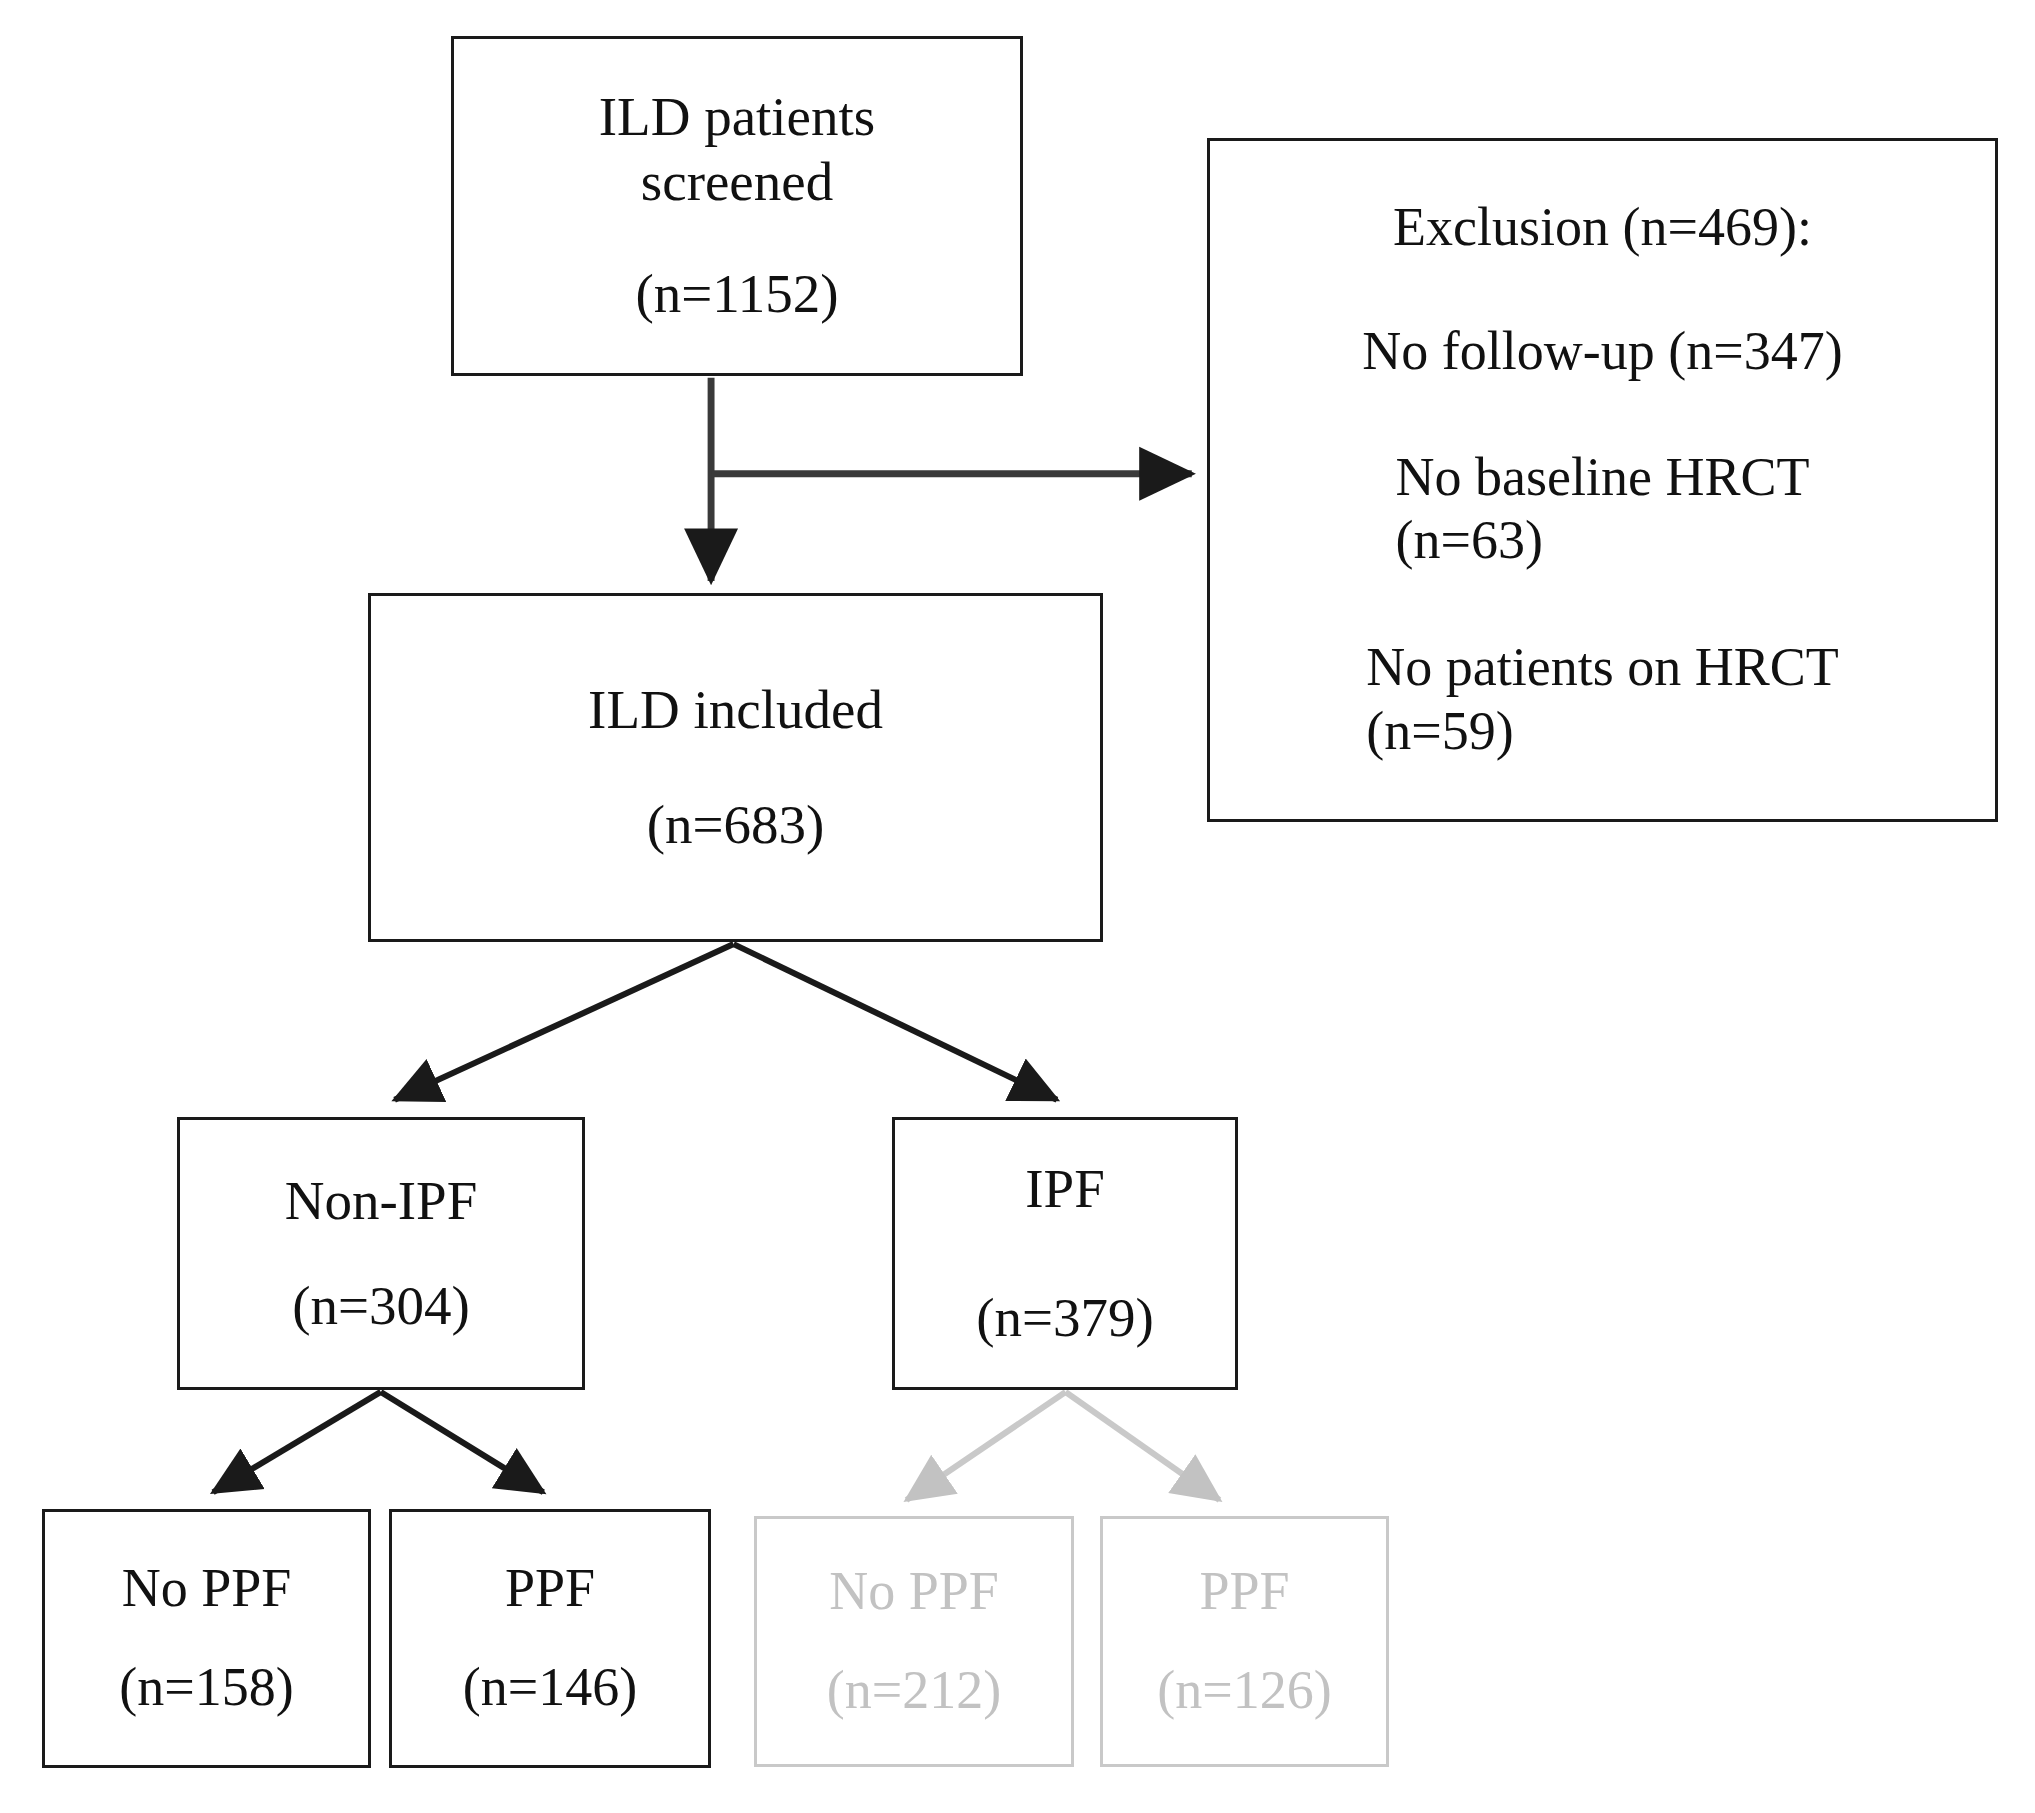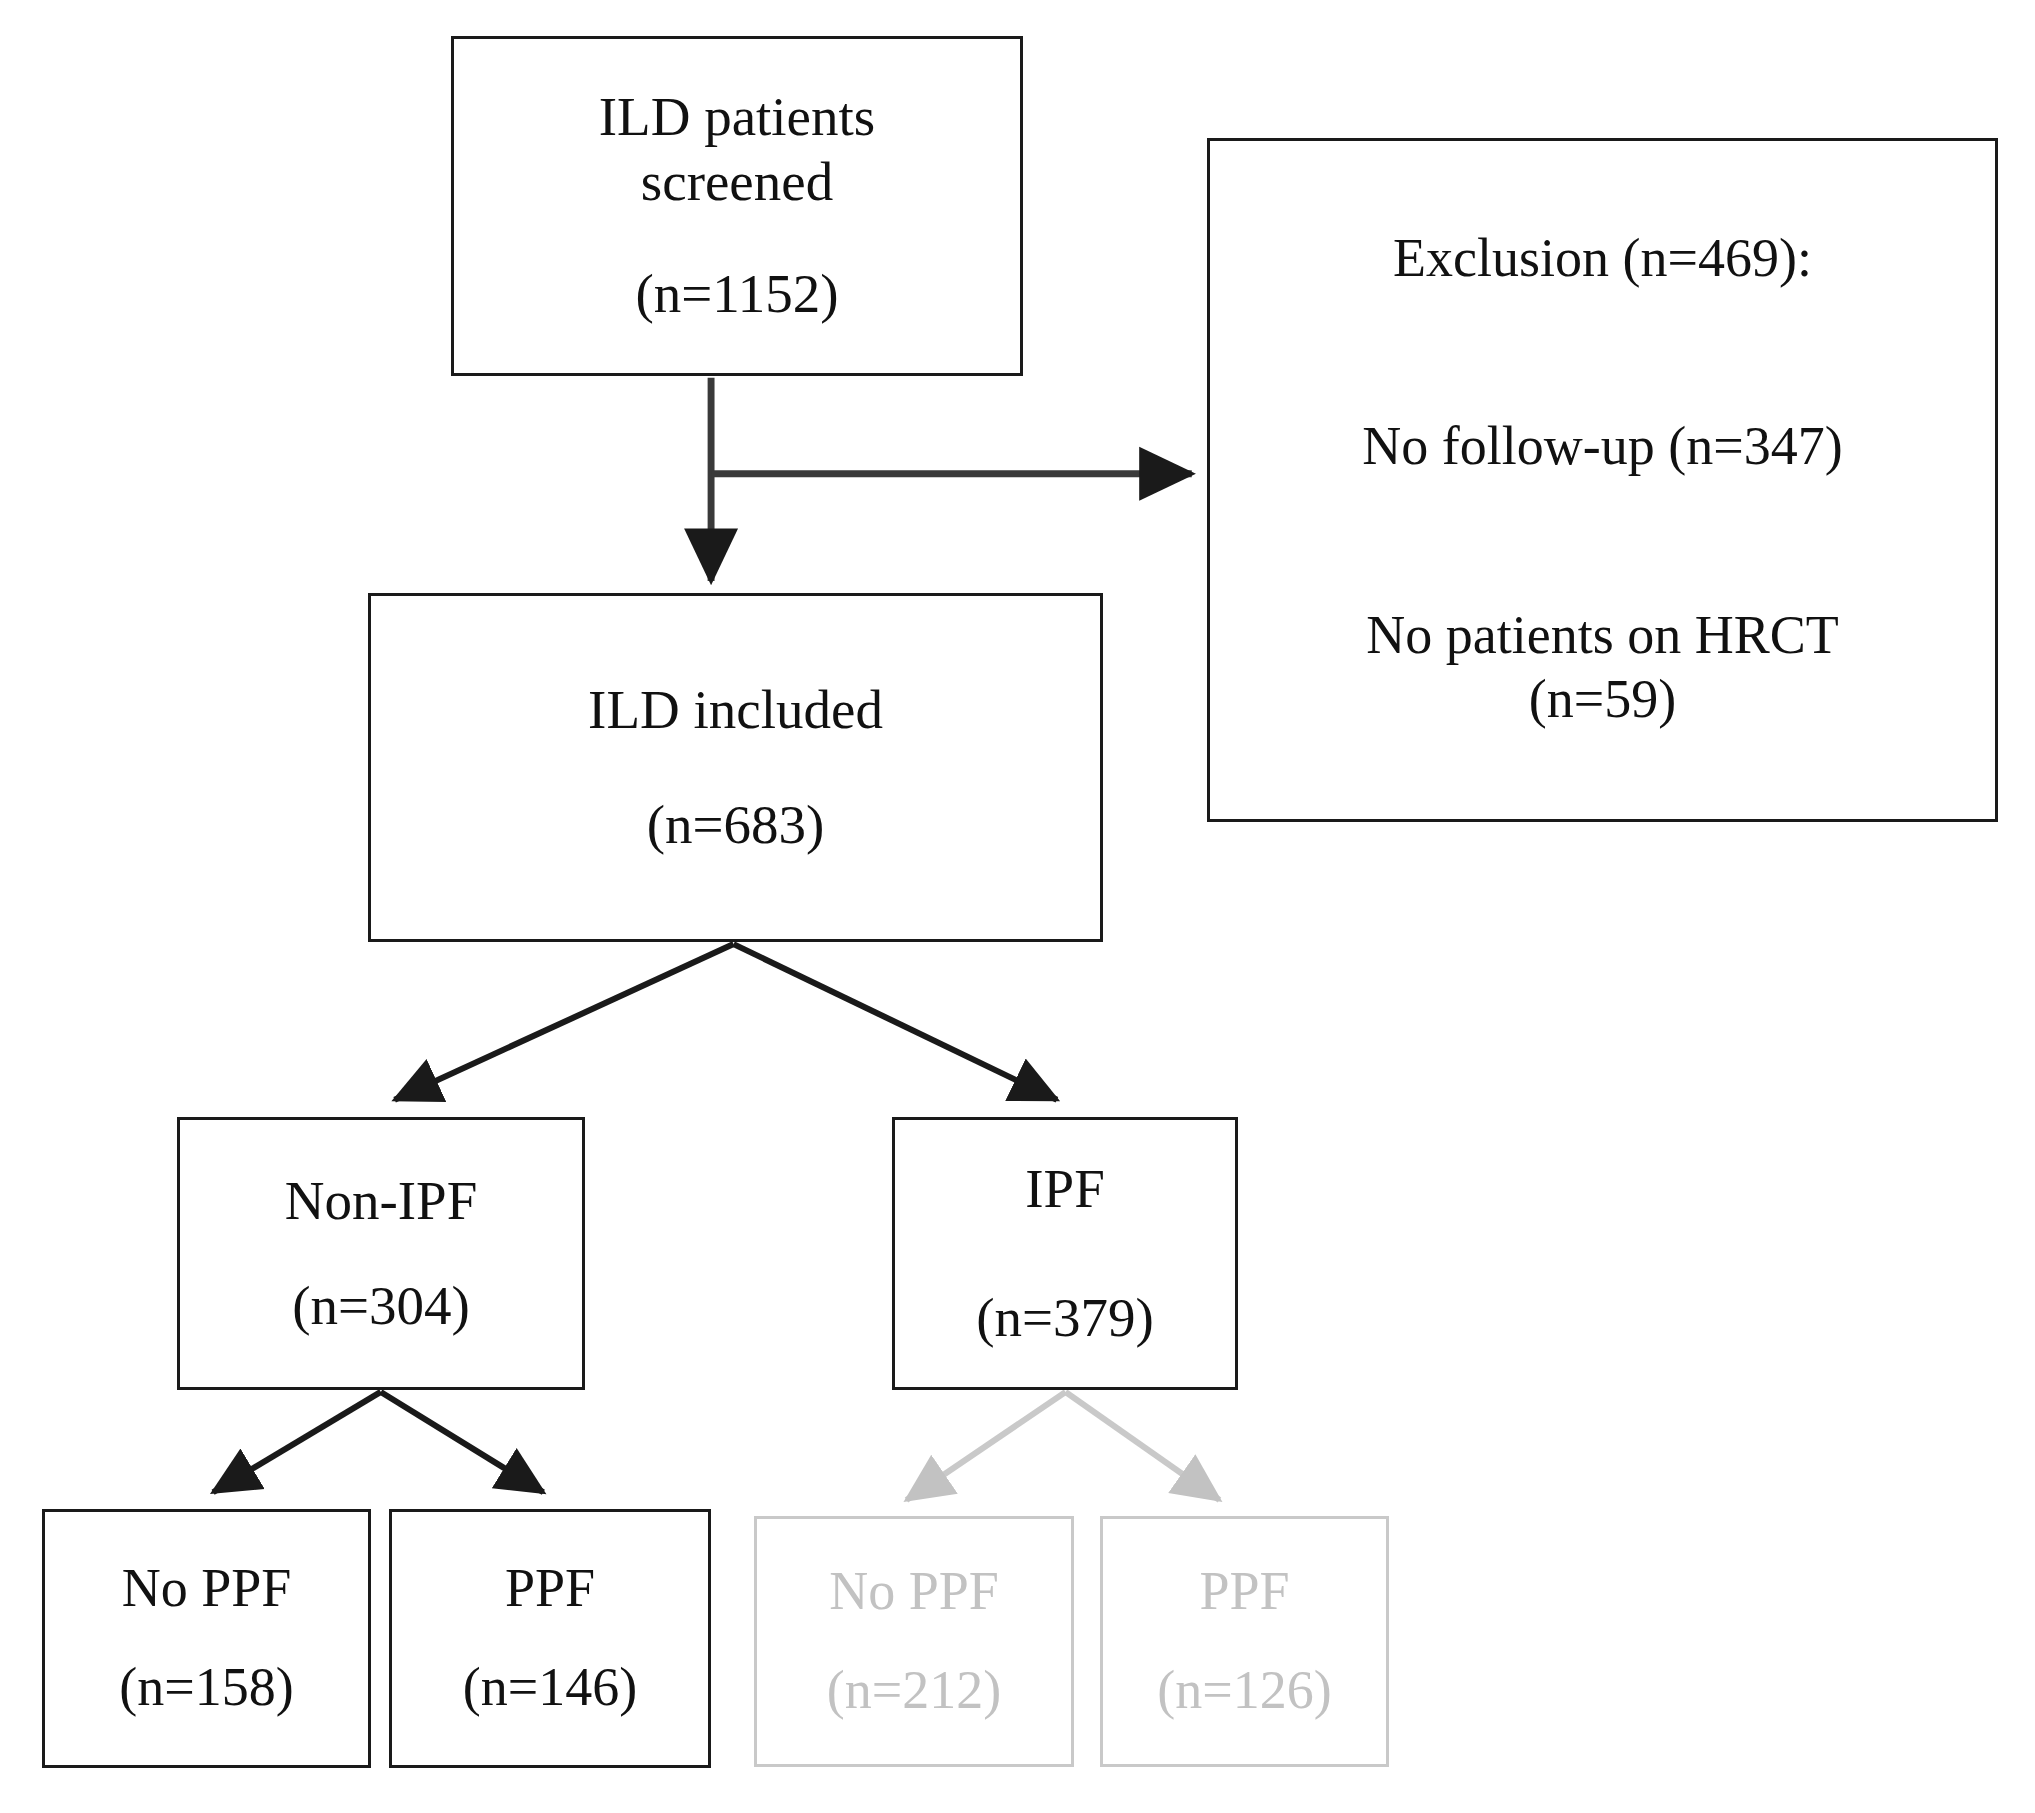--- a/index.html
+++ b/index.html
@@ -27,21 +27,21 @@
     pointer-events: none;
   }
   .node {
     position: absolute;
     box-sizing: border-box;
     background: #ffffff;
     display: flex;
     flex-direction: column;
     align-items: center;
     justify-content: center;
-    text-align: center;
+    text-align: left;
     color: #111111;
     border: 3.5px solid #1a1a1a;
     z-index: 2;
   }
   .node.dim {
     border-color: #c9c9c9;
     color: #c2c2c2;
   }
   .node .line {
     display: block;
@@ -141,20 +141,24 @@
     <span class="line">ILD patients</span>
     <span class="line">screened</span>
     <span class="gap"></span>
     <span class="line">(n=1152)</span>
   </div>
 
   <div class="node" id="node-exclusion">
     <span class="line excl-item">Exclusion (n=469):</span>
     <span class="line excl-item">No follow-up (n=347)</span>
     <span class="excl-item">
+      <span class="line">No baseline HRCT</span>
+      <span class="line">(n=63)</span>
+    </span>
+    <span class="excl-item">
       <span class="line">No patients on HRCT</span>
       <span class="line">(n=59)</span>
     </span>
   </div>
 
   <div class="node" id="node-included">
     <span class="line">ILD included</span>
     <span class="gap"></span>
     <span class="line">(n=683)</span>
   </div>

